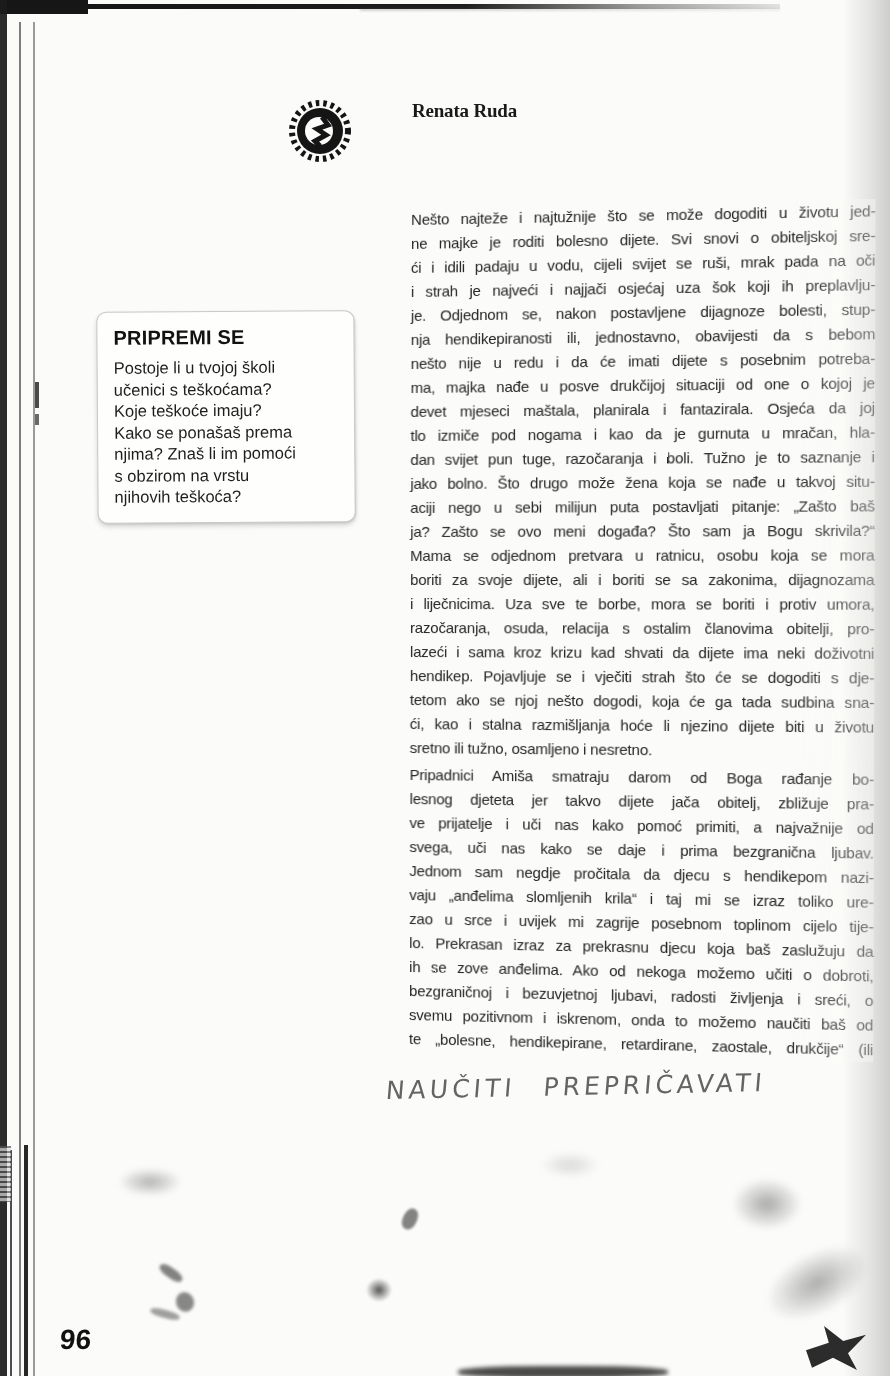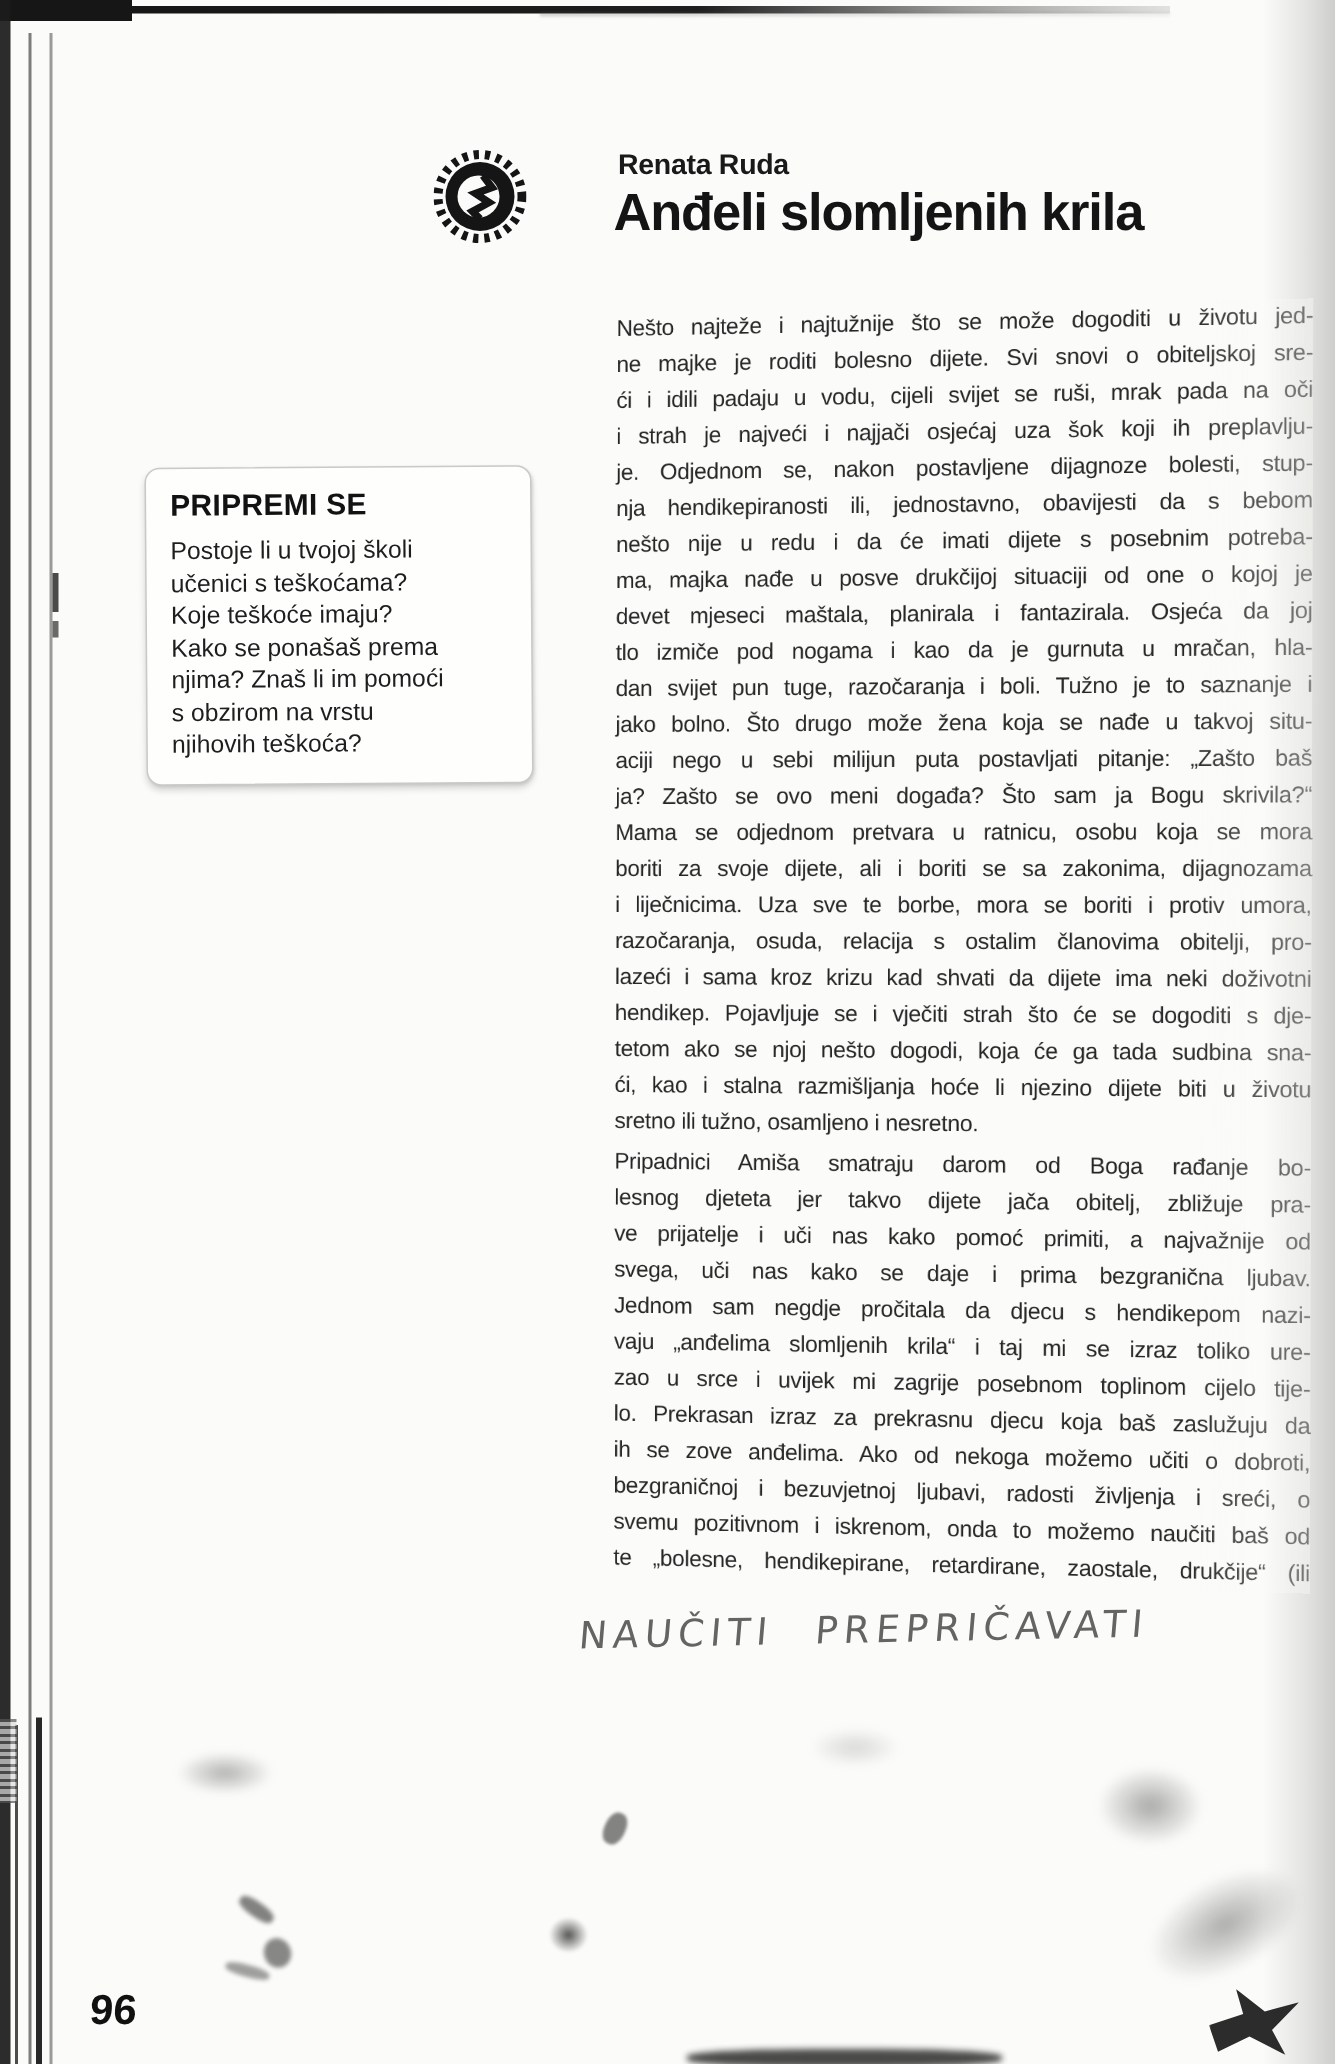--- a/index.html
+++ b/index.html
@@ -34,21 +34,21 @@
   .sm-c{left:403px;top:1208px;width:14px;height:22px;background:#222;opacity:.55;transform:rotate(25deg);filter:blur(1.2px);border-radius:45%;}
   .sm-d{left:366px;top:1278px;width:26px;height:24px;background:radial-gradient(closest-side,rgba(30,30,30,.75),transparent);filter:blur(1.2px);}
   .sm-e{left:732px;top:1178px;width:70px;height:52px;background:radial-gradient(closest-side,rgba(90,90,90,.5),transparent);}
   .sm-f{left:762px;top:1252px;width:110px;height:62px;background:radial-gradient(closest-side,rgba(110,110,110,.55),transparent);transform:rotate(-28deg);}
   .sm-g{left:806px;top:1326px;width:60px;height:44px;background:#161616;opacity:.9;filter:blur(.6px);
     clip-path:polygon(0 55%,38% 38%,30% 0,62% 34%,100% 20%,70% 62%,85% 100%,45% 72%,10% 95%);}
   .sm-h{left:458px;top:1366px;width:210px;height:12px;background:#1e1e1e;opacity:.8;filter:blur(2px);border-radius:40%;}
   .sm-i{left:540px;top:1152px;width:60px;height:26px;background:radial-gradient(closest-side,rgba(140,140,140,.3),transparent);}
   
   .logo{position:absolute;left:289px;top:100px;width:62px;height:62px;}
-  .author{position:absolute;left:412px;top:100px;font-size:19px;font-weight:bold;color:#191919;letter-spacing:-.2px;}
+  .author{position:absolute;left:412px;top:100px;font-size:19px;font-weight:bold;color:#191919;letter-spacing:-.2px;font-family:Liberation Serif, serif;}
   .title{position:absolute;left:409px;top:122px;font-size:35px;font-weight:bold;color:#141414;letter-spacing:-.8px;}
   
   .body-wrap{position:absolute;left:410px;top:208px;width:454px;
     transform:perspective(1000px) rotateY(-3deg) rotate(.15deg);transform-origin:left center;}
   .body-line{height:24px;line-height:24px;font-size:15px;letter-spacing:-.2px;
     text-align:justify;text-align-last:justify;white-space:nowrap;color:#262626;}
   .body-lines > div:nth-child(23){text-align-last:left;}
   .body-lines > div:nth-child(24){margin-top:3px;}
   .body-fade{position:absolute;left:0;top:0;width:100%;height:100%;pointer-events:none;
     background:linear-gradient(to right,rgba(251,251,249,0) 82%,rgba(251,251,249,.4) 100%);}
@@ -85,21 +85,20 @@
   <div class="edge-dash-b"></div>
   <div class="gutter-shadow"></div>
 
   <svg class="logo" viewBox="0 0 62 62">
     <circle cx="31" cy="31" r="28" fill="none" stroke="#151515" stroke-width="6" stroke-dasharray="3.5 4"></circle>
     <circle cx="31" cy="31" r="23" fill="#151515"></circle>
     <circle cx="30" cy="31" r="14" fill="#fbfbf9"></circle>
     <polyline points="33,17 39,25 28,29 37,35 26,41 31,46" fill="none" stroke="#151515" stroke-width="5" stroke-linejoin="miter"></polyline>
   </svg>
   <div class="author">Renata Ruda</div>
-  <div class="title">Anđeli slomljenih krila</div>
 
   <div class="body-wrap">
     <div class="body-lines">
         <div class="body-line">Nešto najteže i najtužnije što se može dogoditi u životu jed-</div>
         <div class="body-line">ne majke je roditi bolesno dijete. Svi snovi o obiteljskoj sre-</div>
         <div class="body-line">ći i idili padaju u vodu, cijeli svijet se ruši, mrak pada na oči</div>
         <div class="body-line">i strah je najveći i najjači osjećaj uza šok koji ih preplavlju-</div>
         <div class="body-line">je. Odjednom se, nakon postavljene dijagnoze bolesti, stup-</div>
         <div class="body-line">nja hendikepiranosti ili, jednostavno, obavijesti da s bebom</div>
         <div class="body-line">nešto nije u redu i da će imati dijete s posebnim potreba-</div>

